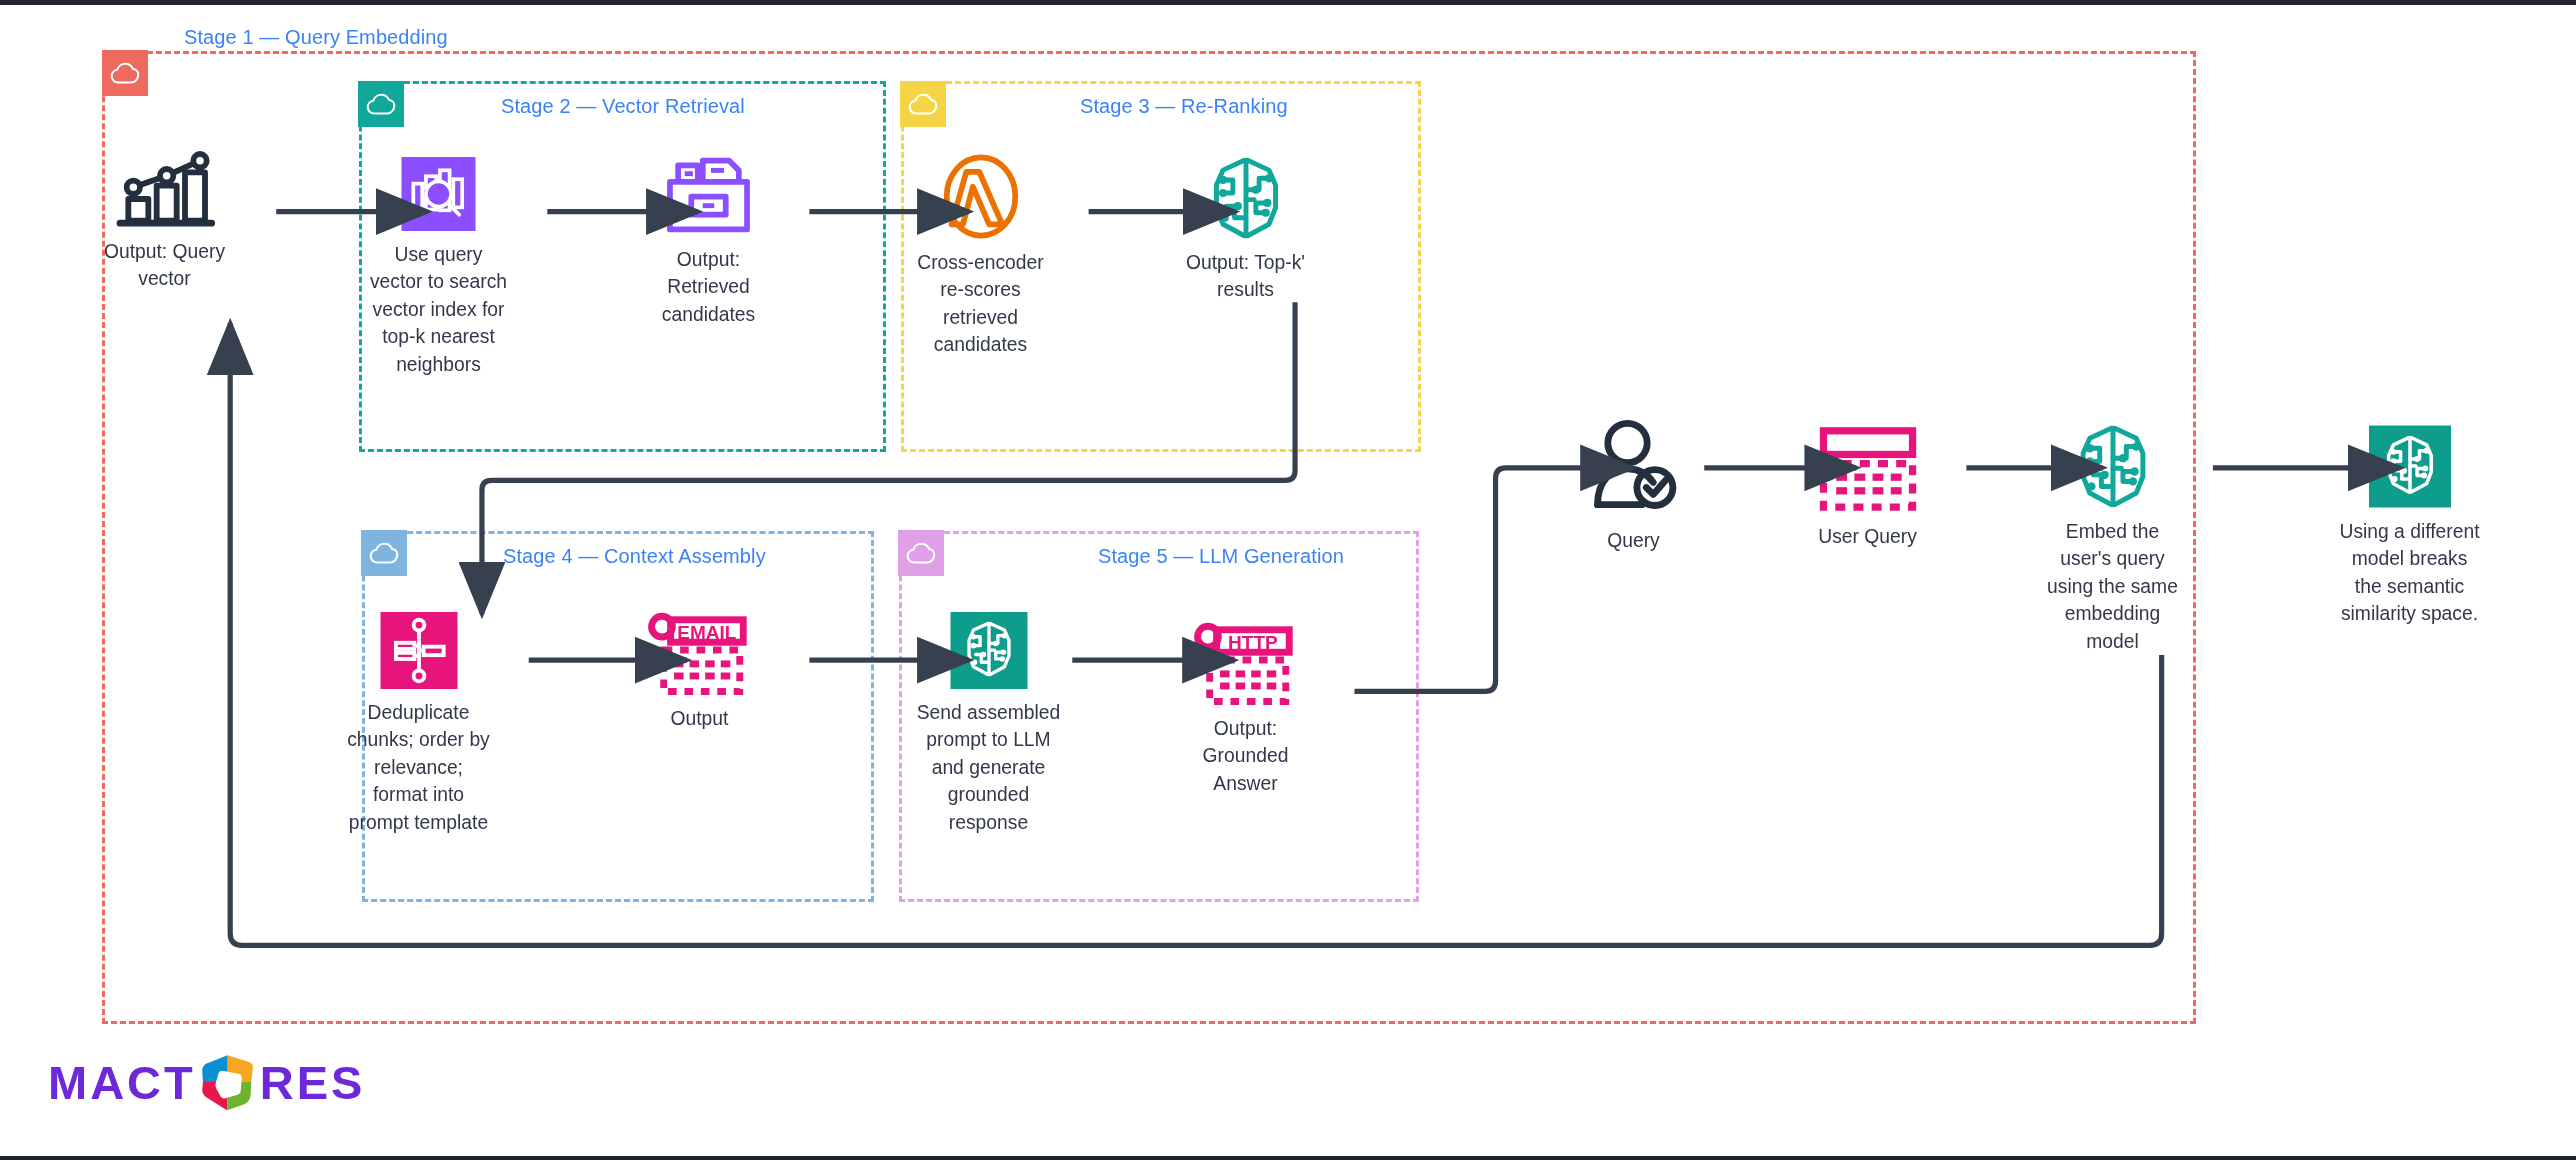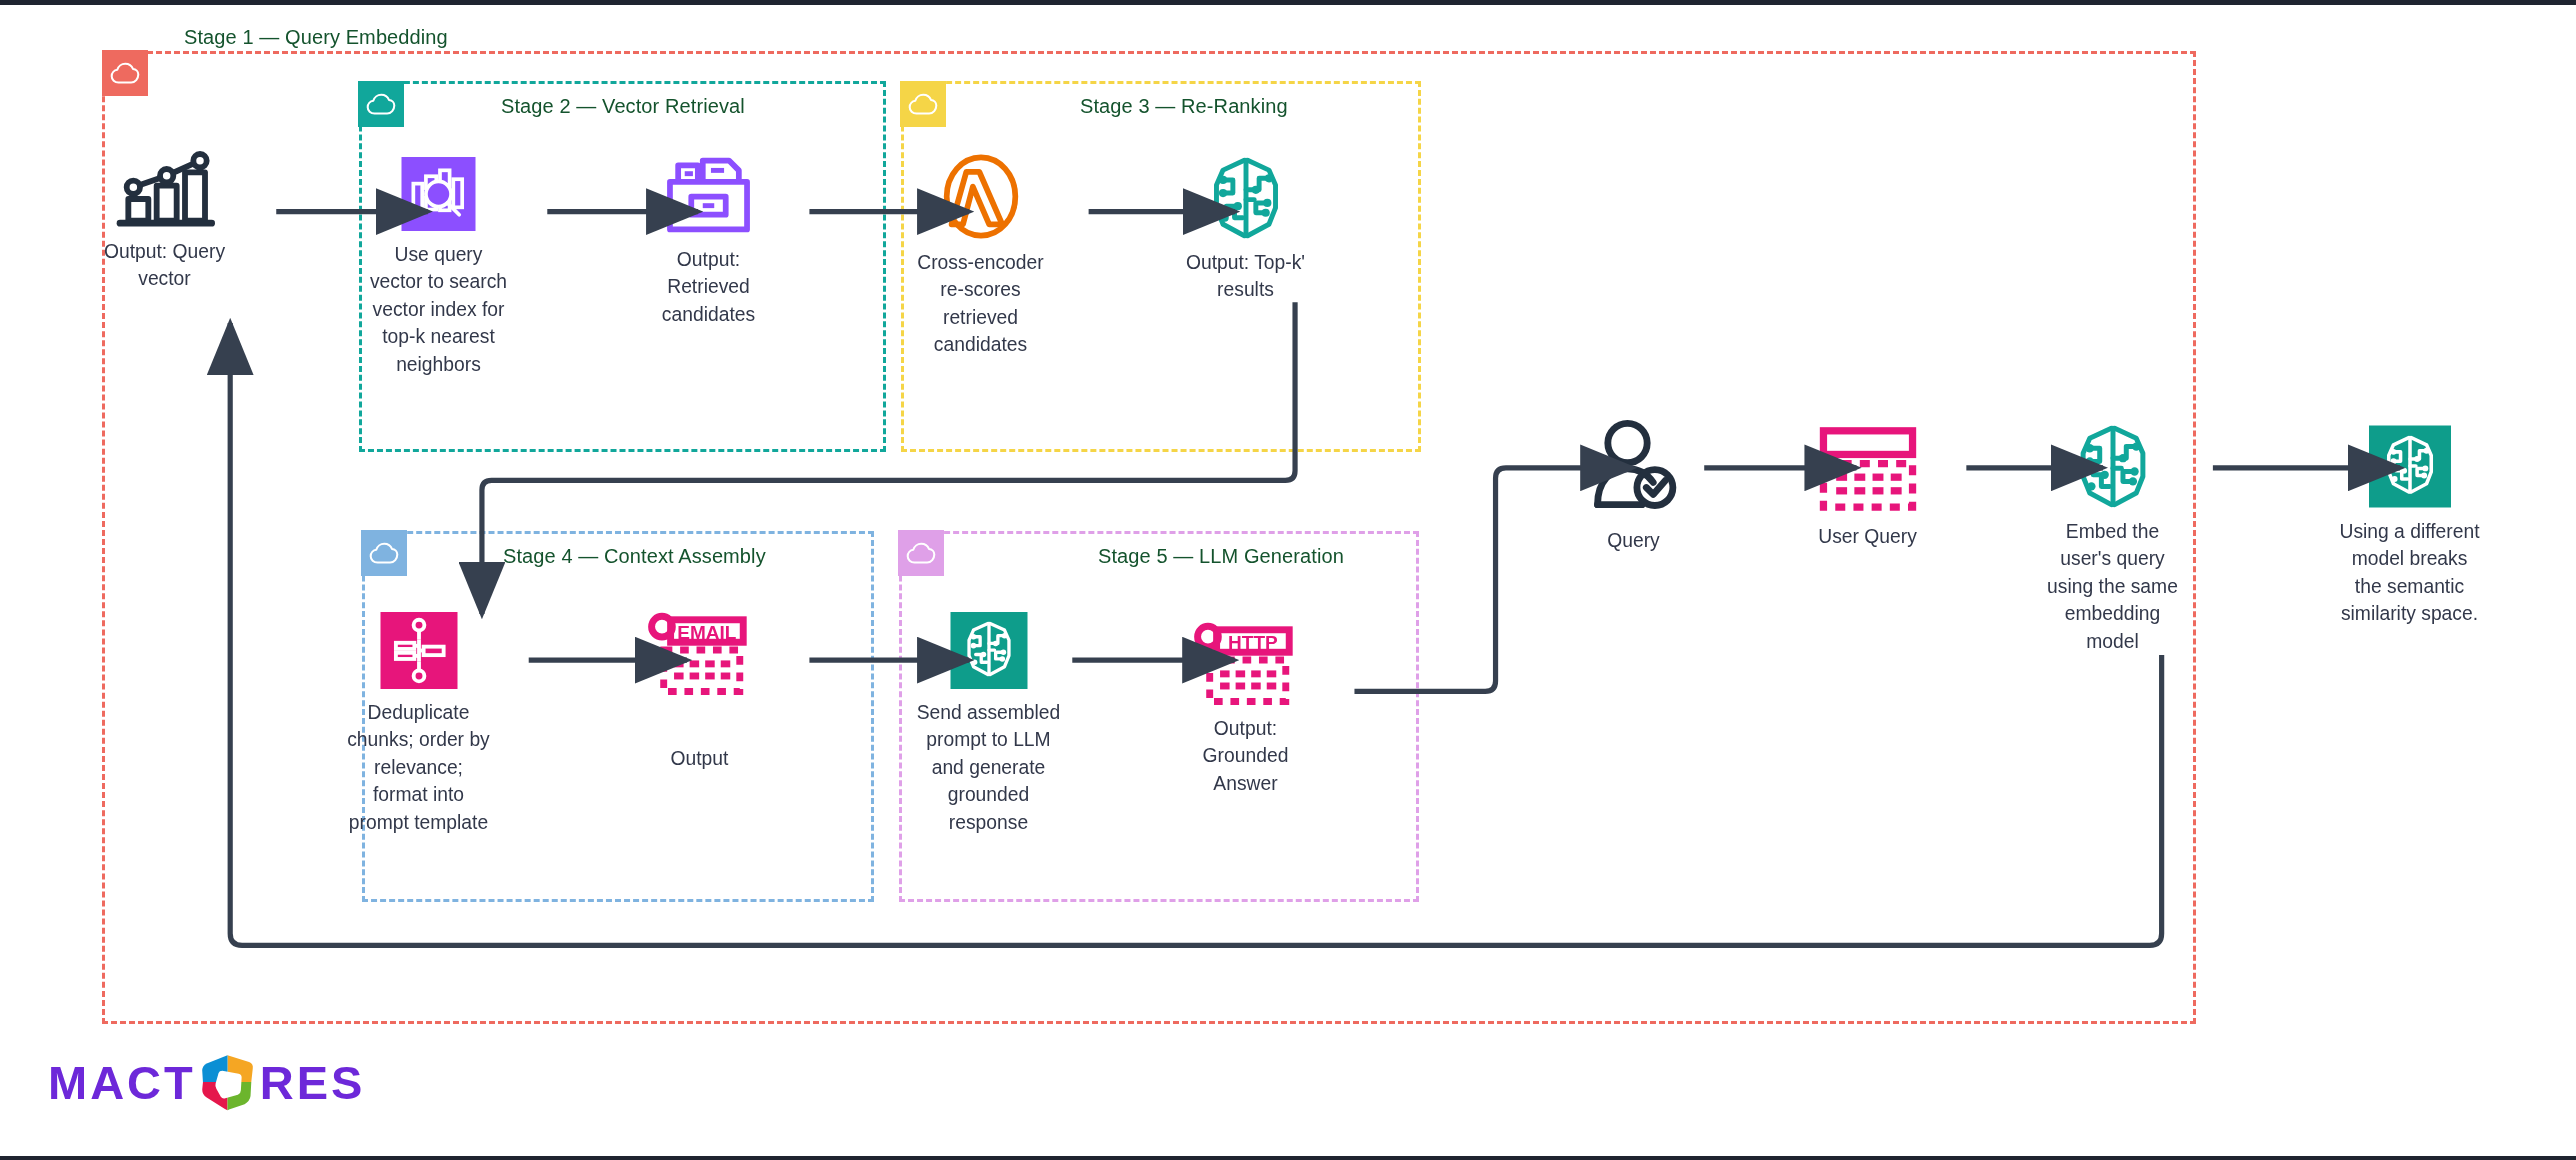--- a/index.html
+++ b/index.html
@@ -7,21 +7,21 @@
   #canvas{
     position:relative;width:2576px;height:1161px;background:#ffffff;
     border-top:5.2px solid #1f2430;border-bottom:5.2px solid #1f2430;
     box-sizing:border-box;overflow:hidden;
   }
   #stage{position:absolute;left:0;top:0;width:2576px;height:1161px;}
 
   
   .group{position:absolute;box-sizing:border-box;background:transparent;}
   .group-title{
-    position:absolute;font-size:20px;color:#14532d;white-space:nowrap;
+    position:absolute;font-size:20px;color:#3b82f6;white-space:nowrap;
     letter-spacing:0.1px;
   }
   .cloud-badge{
     position:absolute;width:46px;height:46px;display:flex;align-items:center;justify-content:center;
   }
   .cloud-badge svg{width:30px;height:30px;display:block;}
 
   
   .node{position:absolute;display:flex;flex-direction:column;align-items:center;}
   .node .glyph{display:flex;align-items:center;justify-content:center;}
@@ -195,21 +195,21 @@
               <path d="M50,50 L56,50"></path>
             </g>
           </svg>
         </div>
         <div class="cap">Deduplicate
 chunks; order by
 relevance;
 format into
 prompt template</div>
       </div>
-      <div class="node" style="left: 618px; top: 607px; width: 163px; gap: 40px;">
+      <div class="node" style="left: 618px; top: 607px; width: 163px;">
         <div class="glyph" style="height: 83px;">
           <svg width="104" height="83" viewBox="0 0 120 96">
             <circle cx="16" cy="17" r="12" fill="none" stroke="#E7157B" stroke-width="8"></circle>
             <rect x="26" y="9" width="84" height="26" fill="none" stroke="#E7157B" stroke-width="8"></rect>
             <text x="68" y="31" font-family="Liberation Sans, sans-serif" font-size="22" font-weight="bold" fill="#E7157B" text-anchor="middle">EMAIL</text>
             <rect x="18" y="44" width="88" height="48" fill="none" stroke="#E7157B" stroke-width="8" stroke-dasharray="10 9"></rect>
             <g fill="#E7157B">
               <rect x="30" y="56" width="11" height="8"></rect>
               <rect x="48" y="56" width="11" height="8"></rect>
               <rect x="66" y="56" width="11" height="8"></rect>

